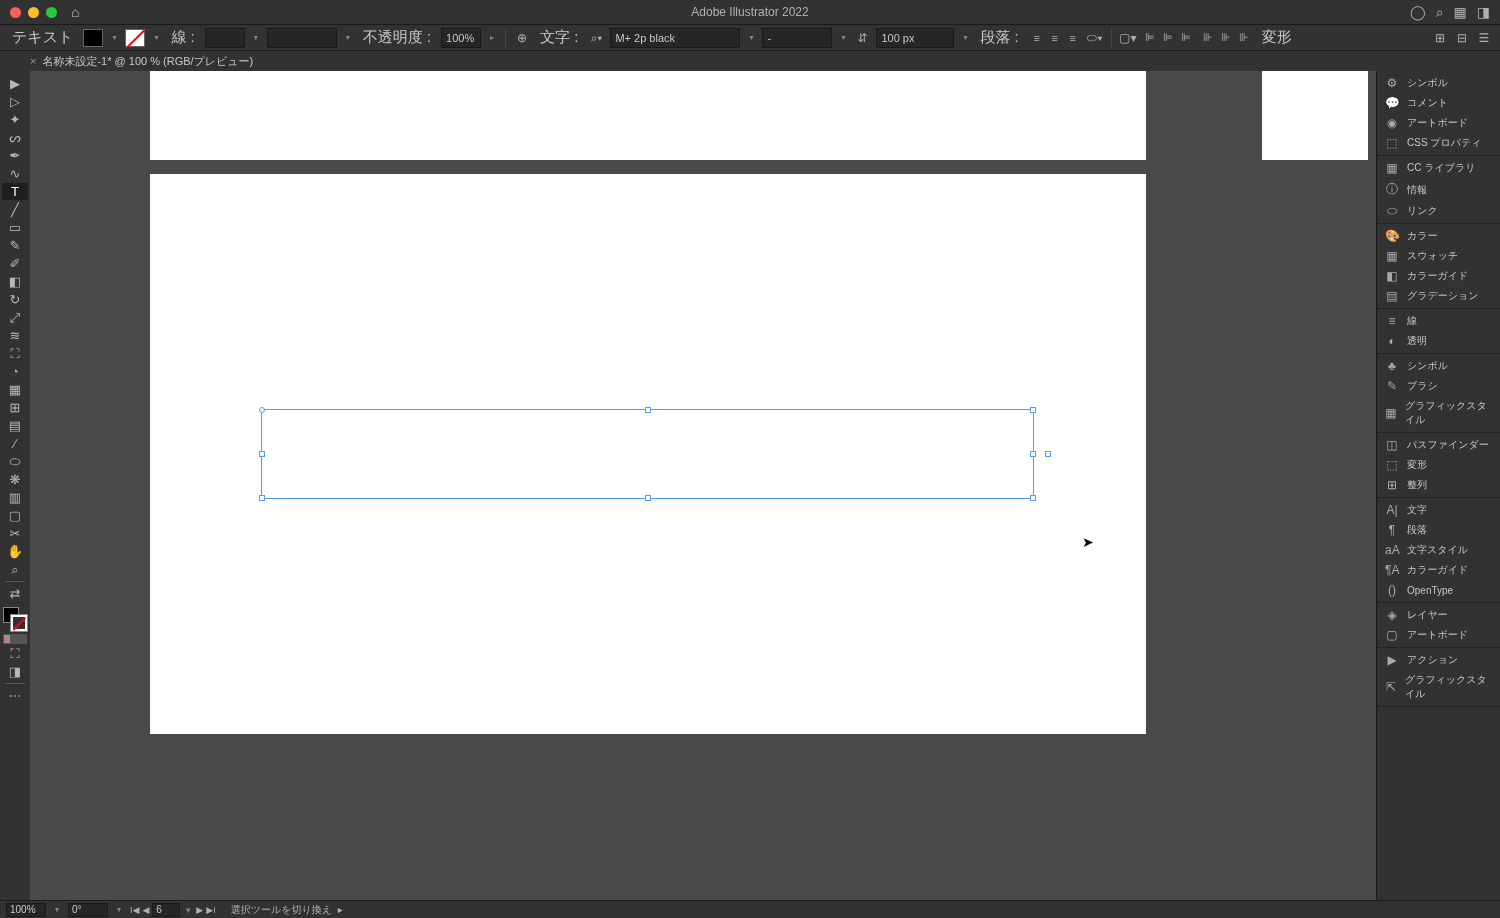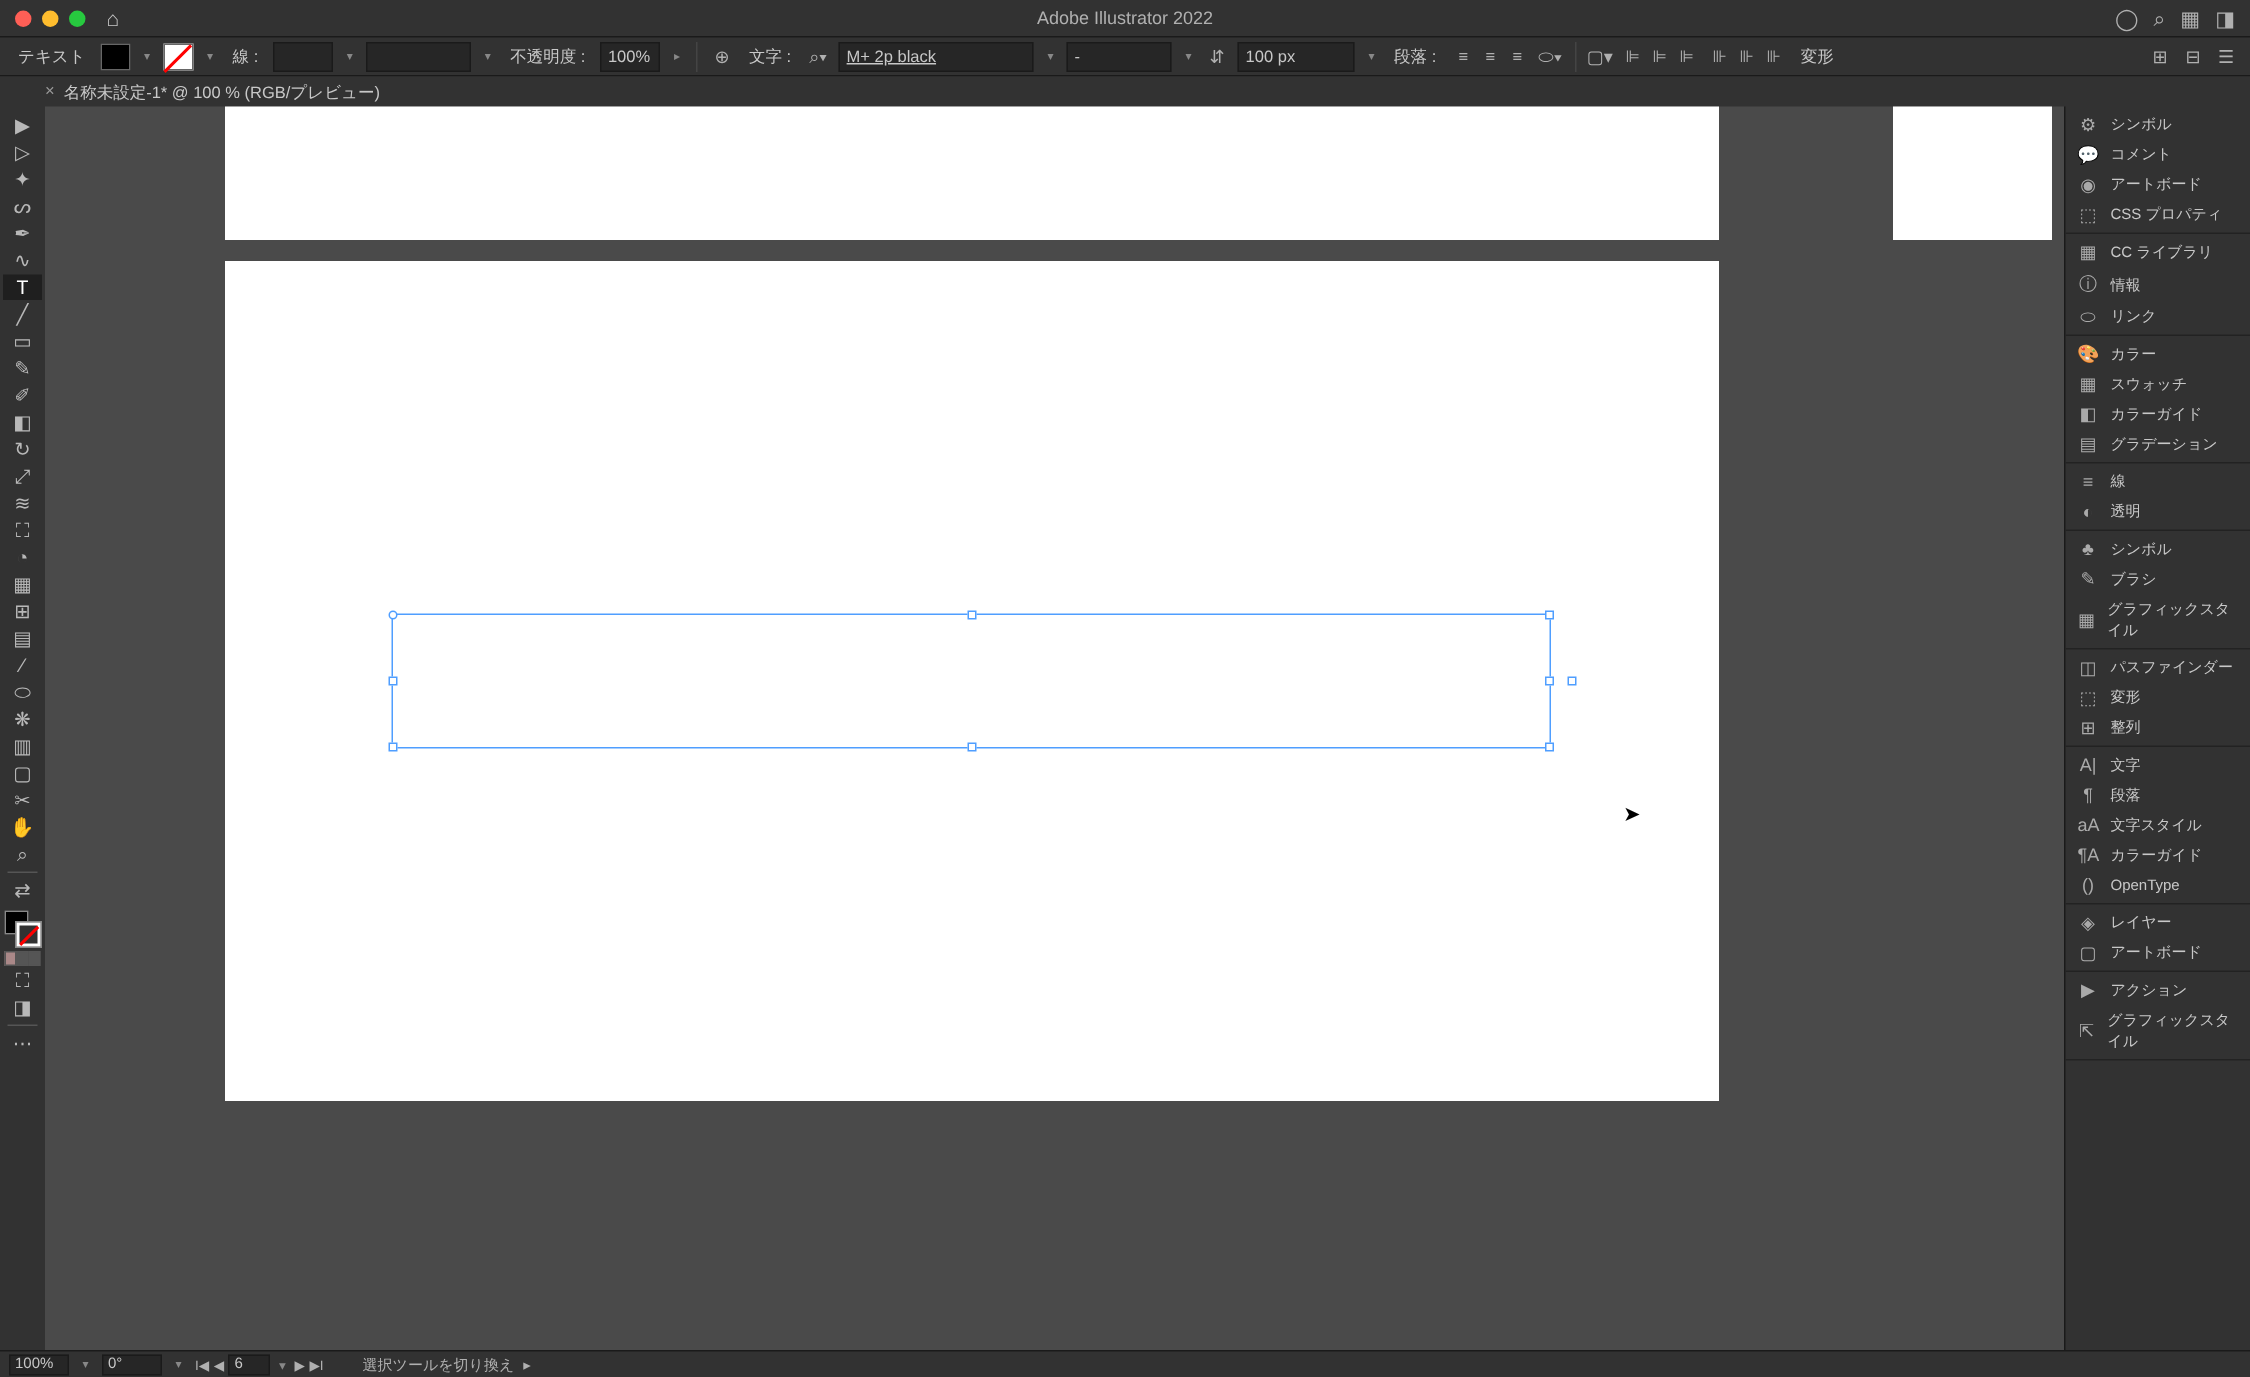--- a/index.html
+++ b/index.html
@@ -7,29 +7,29 @@
 .titlebar { height: 25px; background: #323232; display: flex; align-items: center; position: relative; border-bottom: 1px solid #1a1a1a; }
 .traffic { display: flex; gap: 7px; margin-left: 10px; }
 .tl { width: 11px; height: 11px; border-radius: 50%; }
 .tl.r { background: #ff5f56; } .tl.y { background: #ffbd2e; } .tl.g { background: #27c93f; }
 .home-ic { margin-left: 14px; color: #c8c8c8; font-size: 14px; }
 .title-txt { position: absolute; left: 50%; transform: translateX(-50%); font-size: 12px; color: #b0b0b0; }
 .title-right { position: absolute; right: 10px; display: flex; gap: 10px; align-items: center; }
 .title-right span { font-size: 14px; color: #b0b0b0; }
 
 .control-bar { height: 26px; background: #323232; display: flex; align-items: center; padding: 0 8px; gap: 6px; border-bottom: 1px solid #1a1a1a; }
-.cb-label { color: #c8c8c8; font-size: 11px; padding: 0 4px; }
+.cb-label { color: #c8c8c8; font-size: 15px; padding: 0 4px; }
 .swatch { width: 20px; height: 18px; border: 1px solid #666; display: inline-block; }
 .swatch.black { background: #000; }
 .swatch.none { background: #fff; position: relative; }
 .swatch.none::after { content: ''; position: absolute; width: 140%; height: 2px; background: red; top: 50%; left: -20%; transform: rotate(-45deg); }
 .cb-drop { width: 10px; text-align: center; color: #888; font-size: 8px; }
 .cb-input { background: #262626; border: 1px solid #1a1a1a; color: #c8c8c8; height: 20px; padding: 0 4px; font-size: 11px; }
 .cb-input.w40 { width: 40px; } .cb-input.w70 { width: 70px; } .cb-input.w60 { width: 78px; }
-.cb-font { width: 130px; text-decoration: underline; }
+.cb-font { width: 130px; }
 .cb-sep { width: 1px; height: 20px; background: #444; margin: 0 2px; }
 .cb-ic { width: 16px; height: 16px; display: inline-flex; align-items: center; justify-content: center; color: #b0b0b0; font-size: 12px; }
 .cb-right { margin-left: auto; display: flex; gap: 6px; }
 .align-grp { display: flex; gap: 2px; }
 .align-grp .cb-ic { font-size: 11px; }
 
 .doc-tab-bar { height: 20px; background: #323232; display: flex; align-items: center; padding-left: 30px; }
 .doc-tab { display: flex; align-items: center; gap: 6px; font-size: 11px; color: #c8c8c8; }
 .doc-tab .x { color: #999; }
 
@@ -351,15 +351,15 @@
   <input class="sb-input" value="0°" style="">
     <span class="cb-drop">▾</span>
   <div class="sb-nav">
     <span>I◀</span>
     <span>◀</span>
     <input class="sb-input" style="width: 28px;" value="6">
     <span class="cb-drop">▾</span>
     <span>▶</span>
     <span>▶I</span>
   </div>
-  <span style="margin-left:20px">選択ツールを切り換え</span>
+  <span style="margin-left:9px">選択ツールを切り換え</span>
   <span>▸</span>
 </div>
 
 </body></html>

